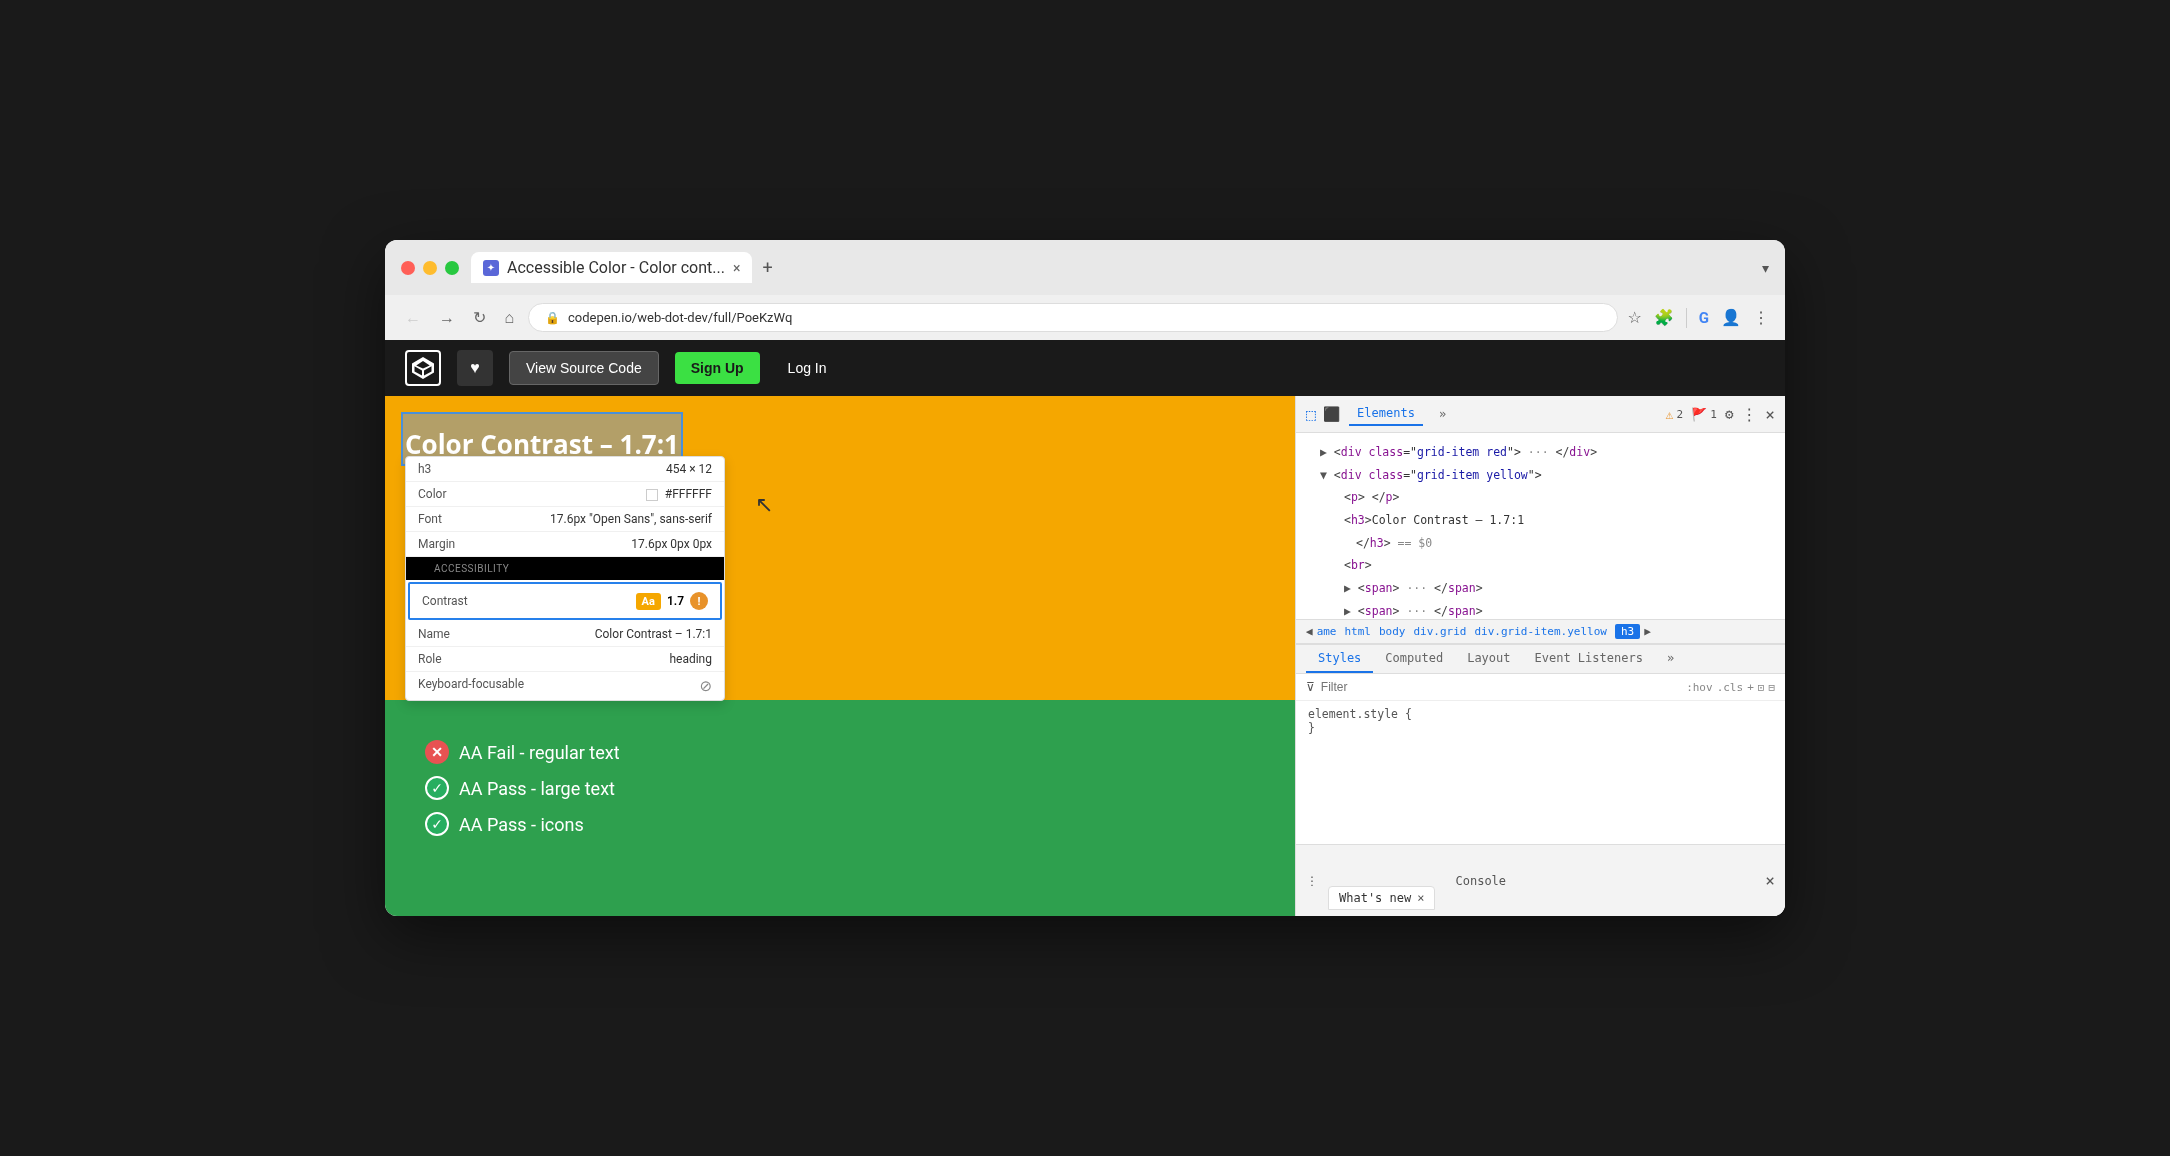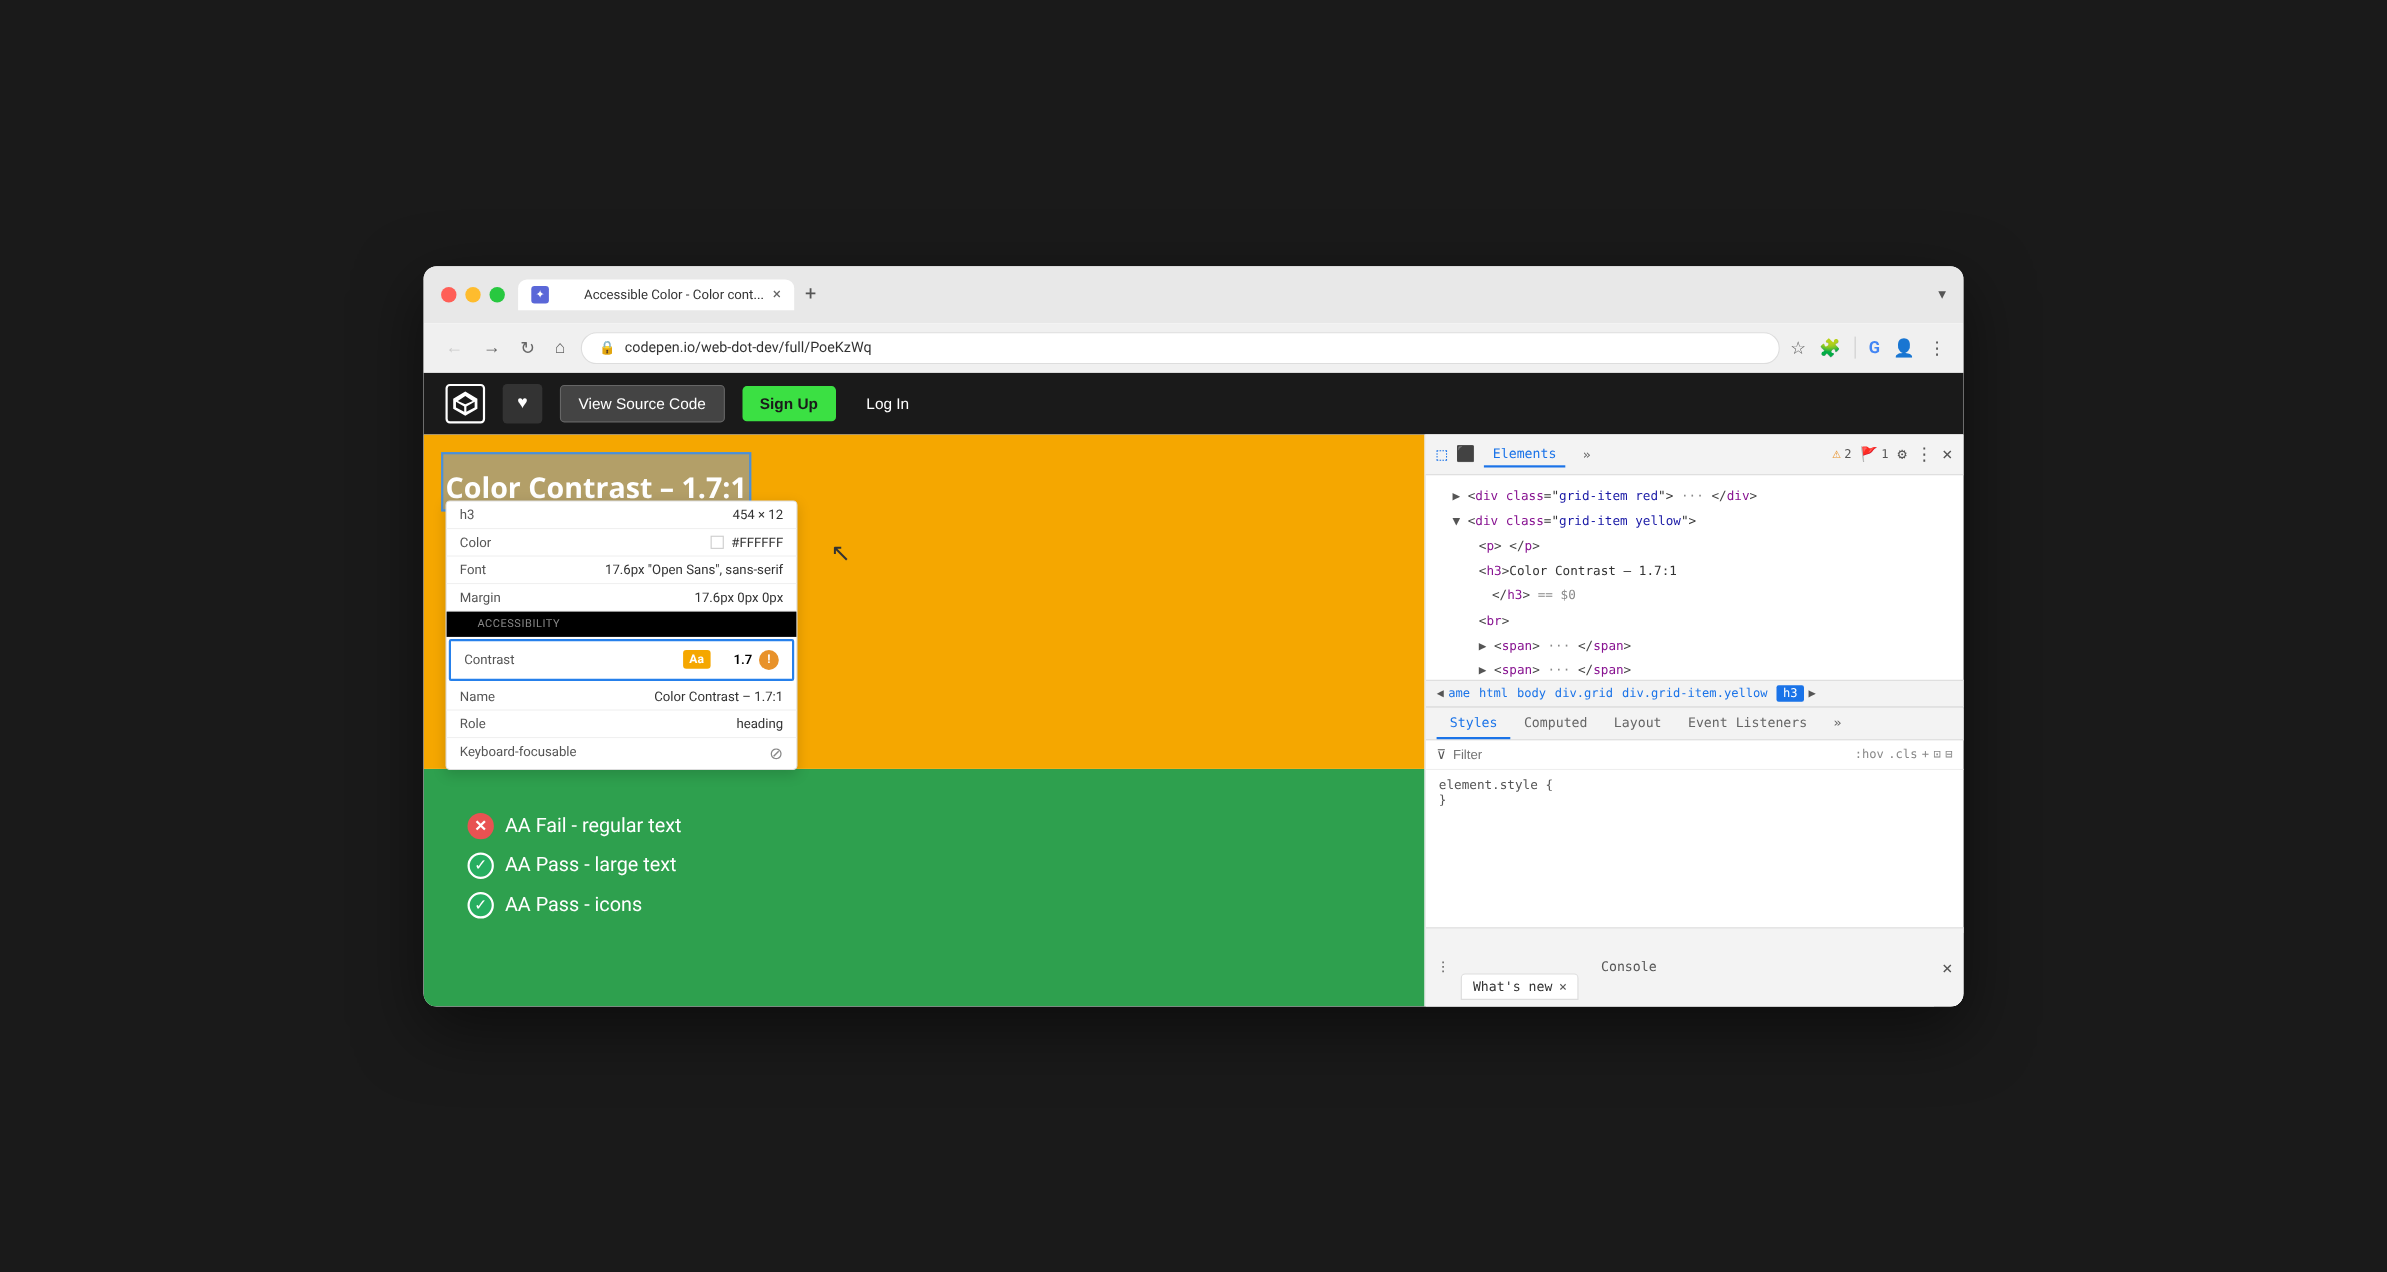--- a/index.html
+++ b/index.html
@@ -72,22 +72,21 @@
       justify-content: center;
       color: white;
       font-size: 10px;
     }
 
     .tab-title {
       flex: 1;
       white-space: nowrap;
       overflow: hidden;
       text-overflow: ellipsis;
-      font-size: 12px;
-      margin-left: 24px;
+      font-size: 16px;
     }
 
     .tab-close {
       color: #666;
       cursor: pointer;
       font-size: 14px;
       line-height: 1;
     }
 
     .tab-new {
@@ -349,21 +348,21 @@
       border-radius: 2px;
     }
 
     .contrast-badge {
       background: #f5a700;
       color: white;
       font-weight: bold;
       padding: 2px 6px;
       border-radius: 3px;
       font-size: 11px;
-      margin-right: 21px;
+      margin-right: 6px;
     }
 
     .contrast-value { font-weight: 600; }
 
     .warning-icon {
       width: 18px;
       height: 18px;
       border-radius: 50%;
       background: #e8922a;
       color: white;

